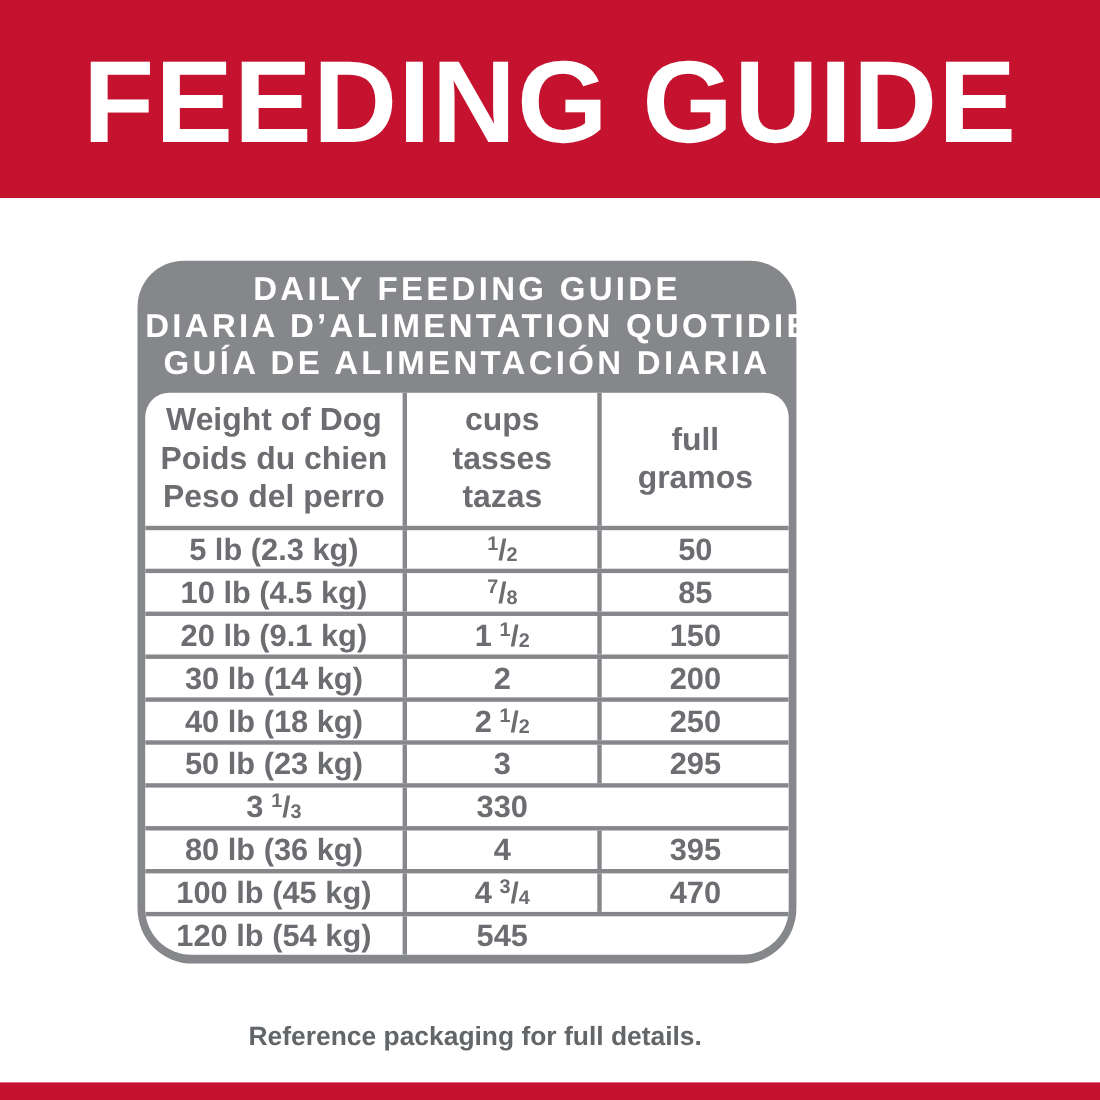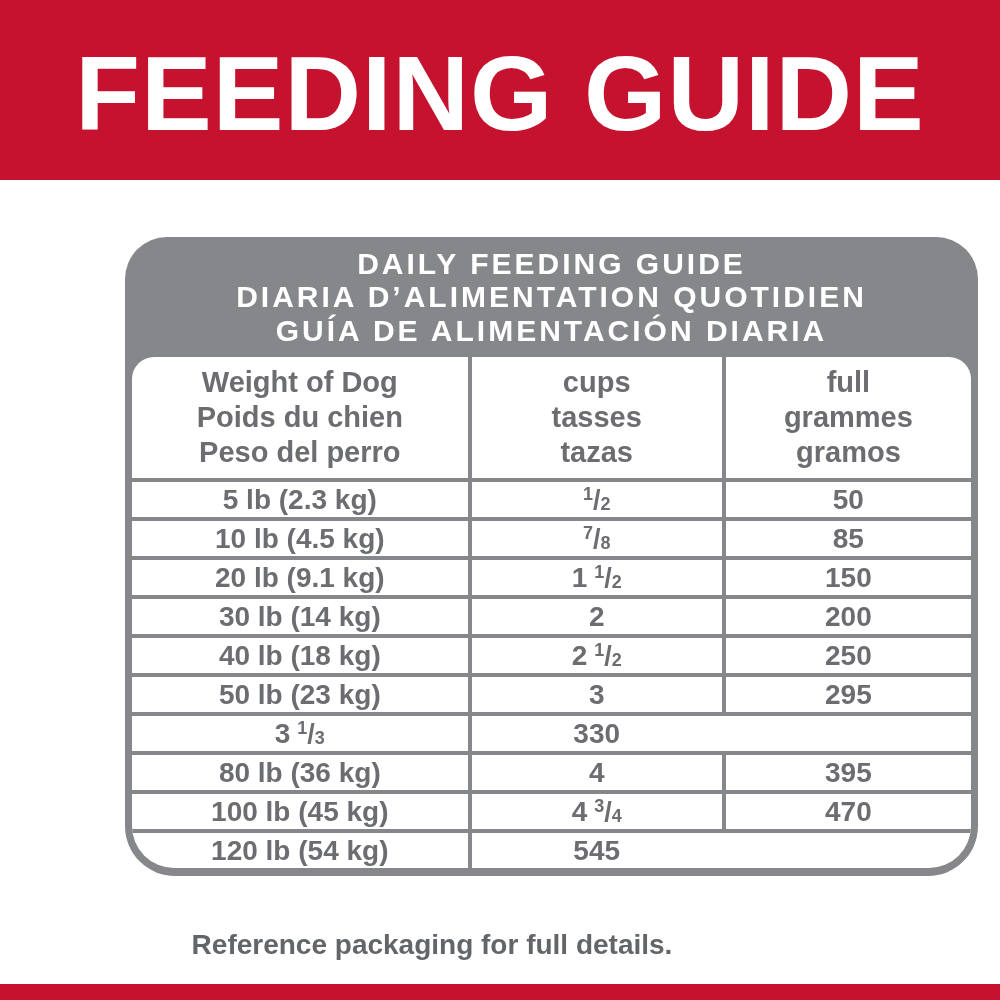--- a/index.html
+++ b/index.html
@@ -36,21 +36,21 @@
     letter-spacing: 1px;
     line-height: 1;
     padding-top: 6px;
     white-space: nowrap;
   }
 
   
   .card {
     position: absolute;
     left: 125px; top: 237px;
-    width: 853px;
+    width: 599px;
     background: var(--header-gray);
     border-radius: 42px 42px 50px 50px;
     padding: 0 7px 8px 7px;
   }
   .card-title {
     height: 120px;
     display: flex;
     flex-direction: column;
     justify-content: center;
     text-align: center;
@@ -96,21 +96,21 @@
   .cups-gap{ display: inline-block; width: 7px; }
 
   
   .footer-note {
     position: absolute;
     left: 0; top: 929px;
     width: 864px;
     text-align: center;
     color: var(--footer-gray);
     font-weight: 700;
-    font-size: 28px;
+    font-size: 24px;
   }
   .bottom-strip {
     position: absolute;
     left: 0; top: 984px;
     width: 1000px; height: 16px;
     background: var(--banner-red);
   }
 </style>
 </head>
 <body>
@@ -133,21 +133,20 @@
         <span>Poids du chien</span>
         <span>Peso del perro</span>
       </div>
       <div class="cell">
         <span>cups</span>
         <span>tasses</span>
         <span>tazas</span>
       </div>
       <div class="cell">
         <span>full</span>
-        <span>grammes</span>
         <span>gramos</span>
       </div>
     </div>
     <div>
         <div class="row data-row">
           <div class="cell">5 lb (2.3 kg)</div>
           <div class="cell">
             <span class="cups-val"><span class="fr-num">1</span><span class="fr-slash">/</span><span class="fr-den">2</span></span>
           </div>
           <div class="cell">50</div>

